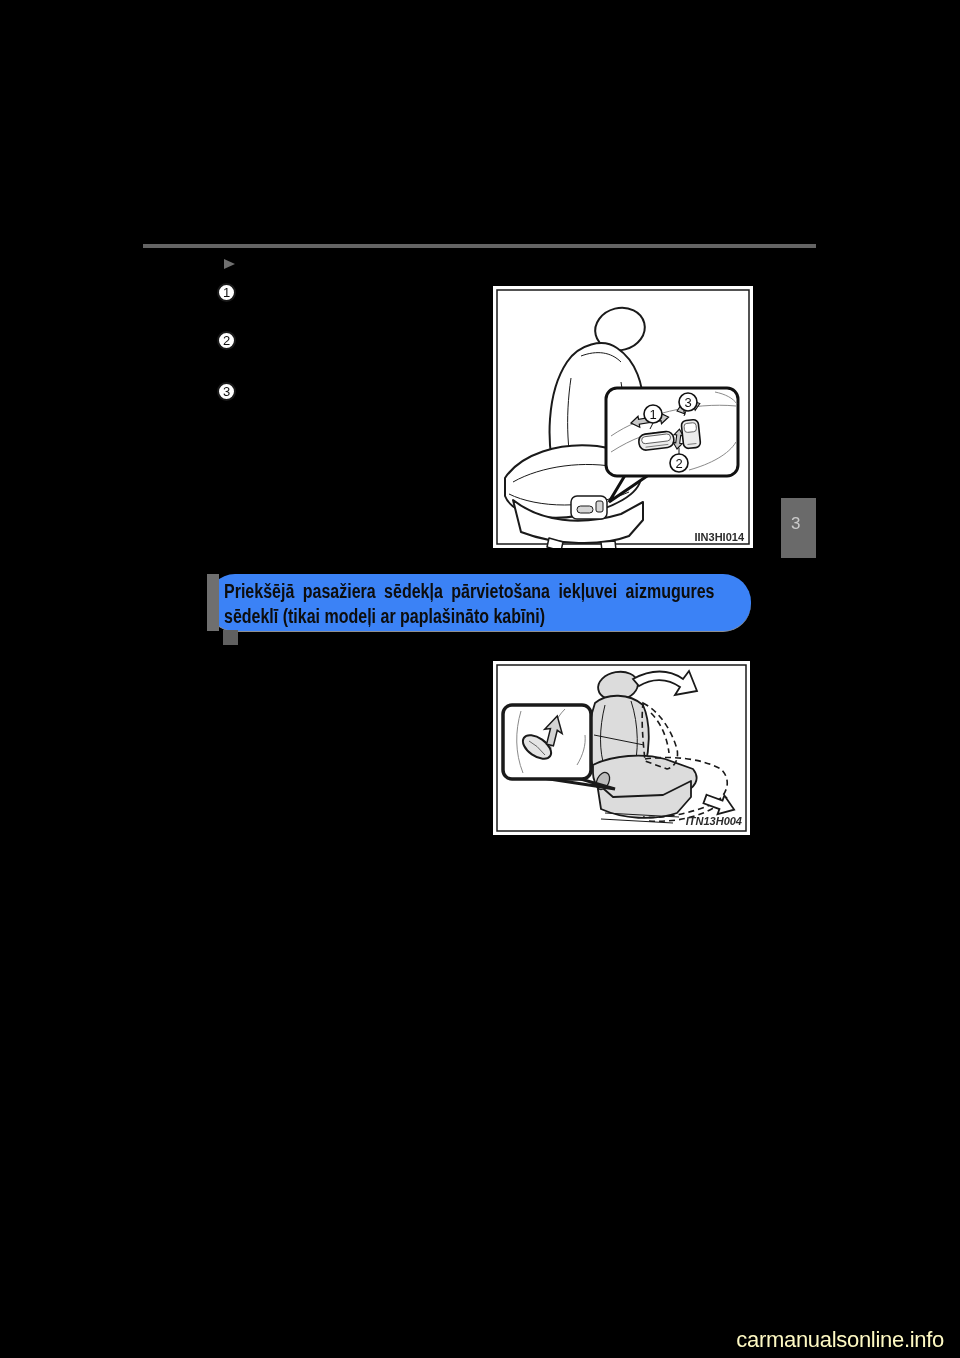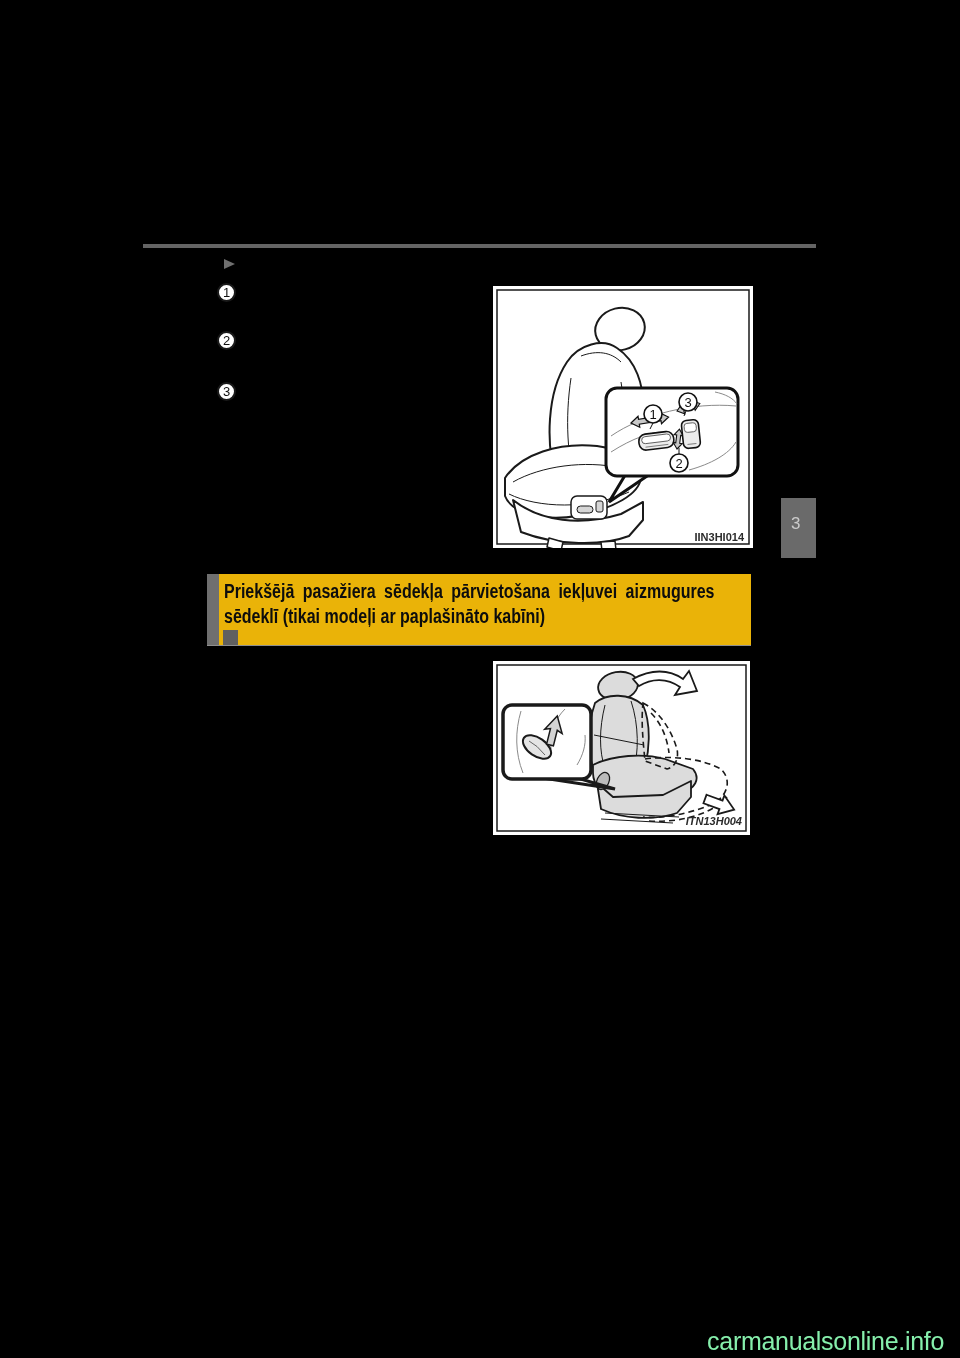--- a/index.html
+++ b/index.html
@@ -43,23 +43,24 @@
 
   .side-tab {
     position: absolute; left: 781px; top: 498px;
     width: 35px; height: 60px; background: #6a6a6a;
     color: #cbcbcb; font-size: 17px;
     padding: 17px 0 0 10px; line-height: 1;
   }
 
   .section-heading {
     position: absolute; left: 207px; top: 574px;
-    width: 544px; height: 72px;
-    display: flex; background: #eab308;
+    width: 544px; height: 58px;
+    display: flex; background: #3b82f6;
     border-bottom: 1px solid #8f8f8f;
+    border-radius: 28px;
   }
   .section-heading .bar {
     width: 12px; background: #6f6f6f; flex: 0 0 12px;
   }
   .section-heading .lines {
     padding: 5px 6px 0 5px; overflow: visible;
   }
   .heading-line {
     display: block; white-space: nowrap;
     font-weight: bold; font-size: 20px; line-height: 25px; color: #0d0d0d;
@@ -67,21 +68,21 @@
   }
   .heading-line.l1 { word-spacing: 5px; }
 
   .square-marker {
     position: absolute; left: 223px; top: 630px;
     width: 15px; height: 15px; background: #606060;
   }
 
   .watermark {
     position: absolute; right: 16px; top: 1329px;
-    color: #86efac; font-size: 25px; letter-spacing: -0.3px;
+    color: #fef9c3; font-size: 22px; letter-spacing: -0.3px;
     line-height: 1;
   }
 
   text { font-family: "Liberation Sans", sans-serif; }
 </style>
 </head>
 <body>
 
 <div class="page">
 

